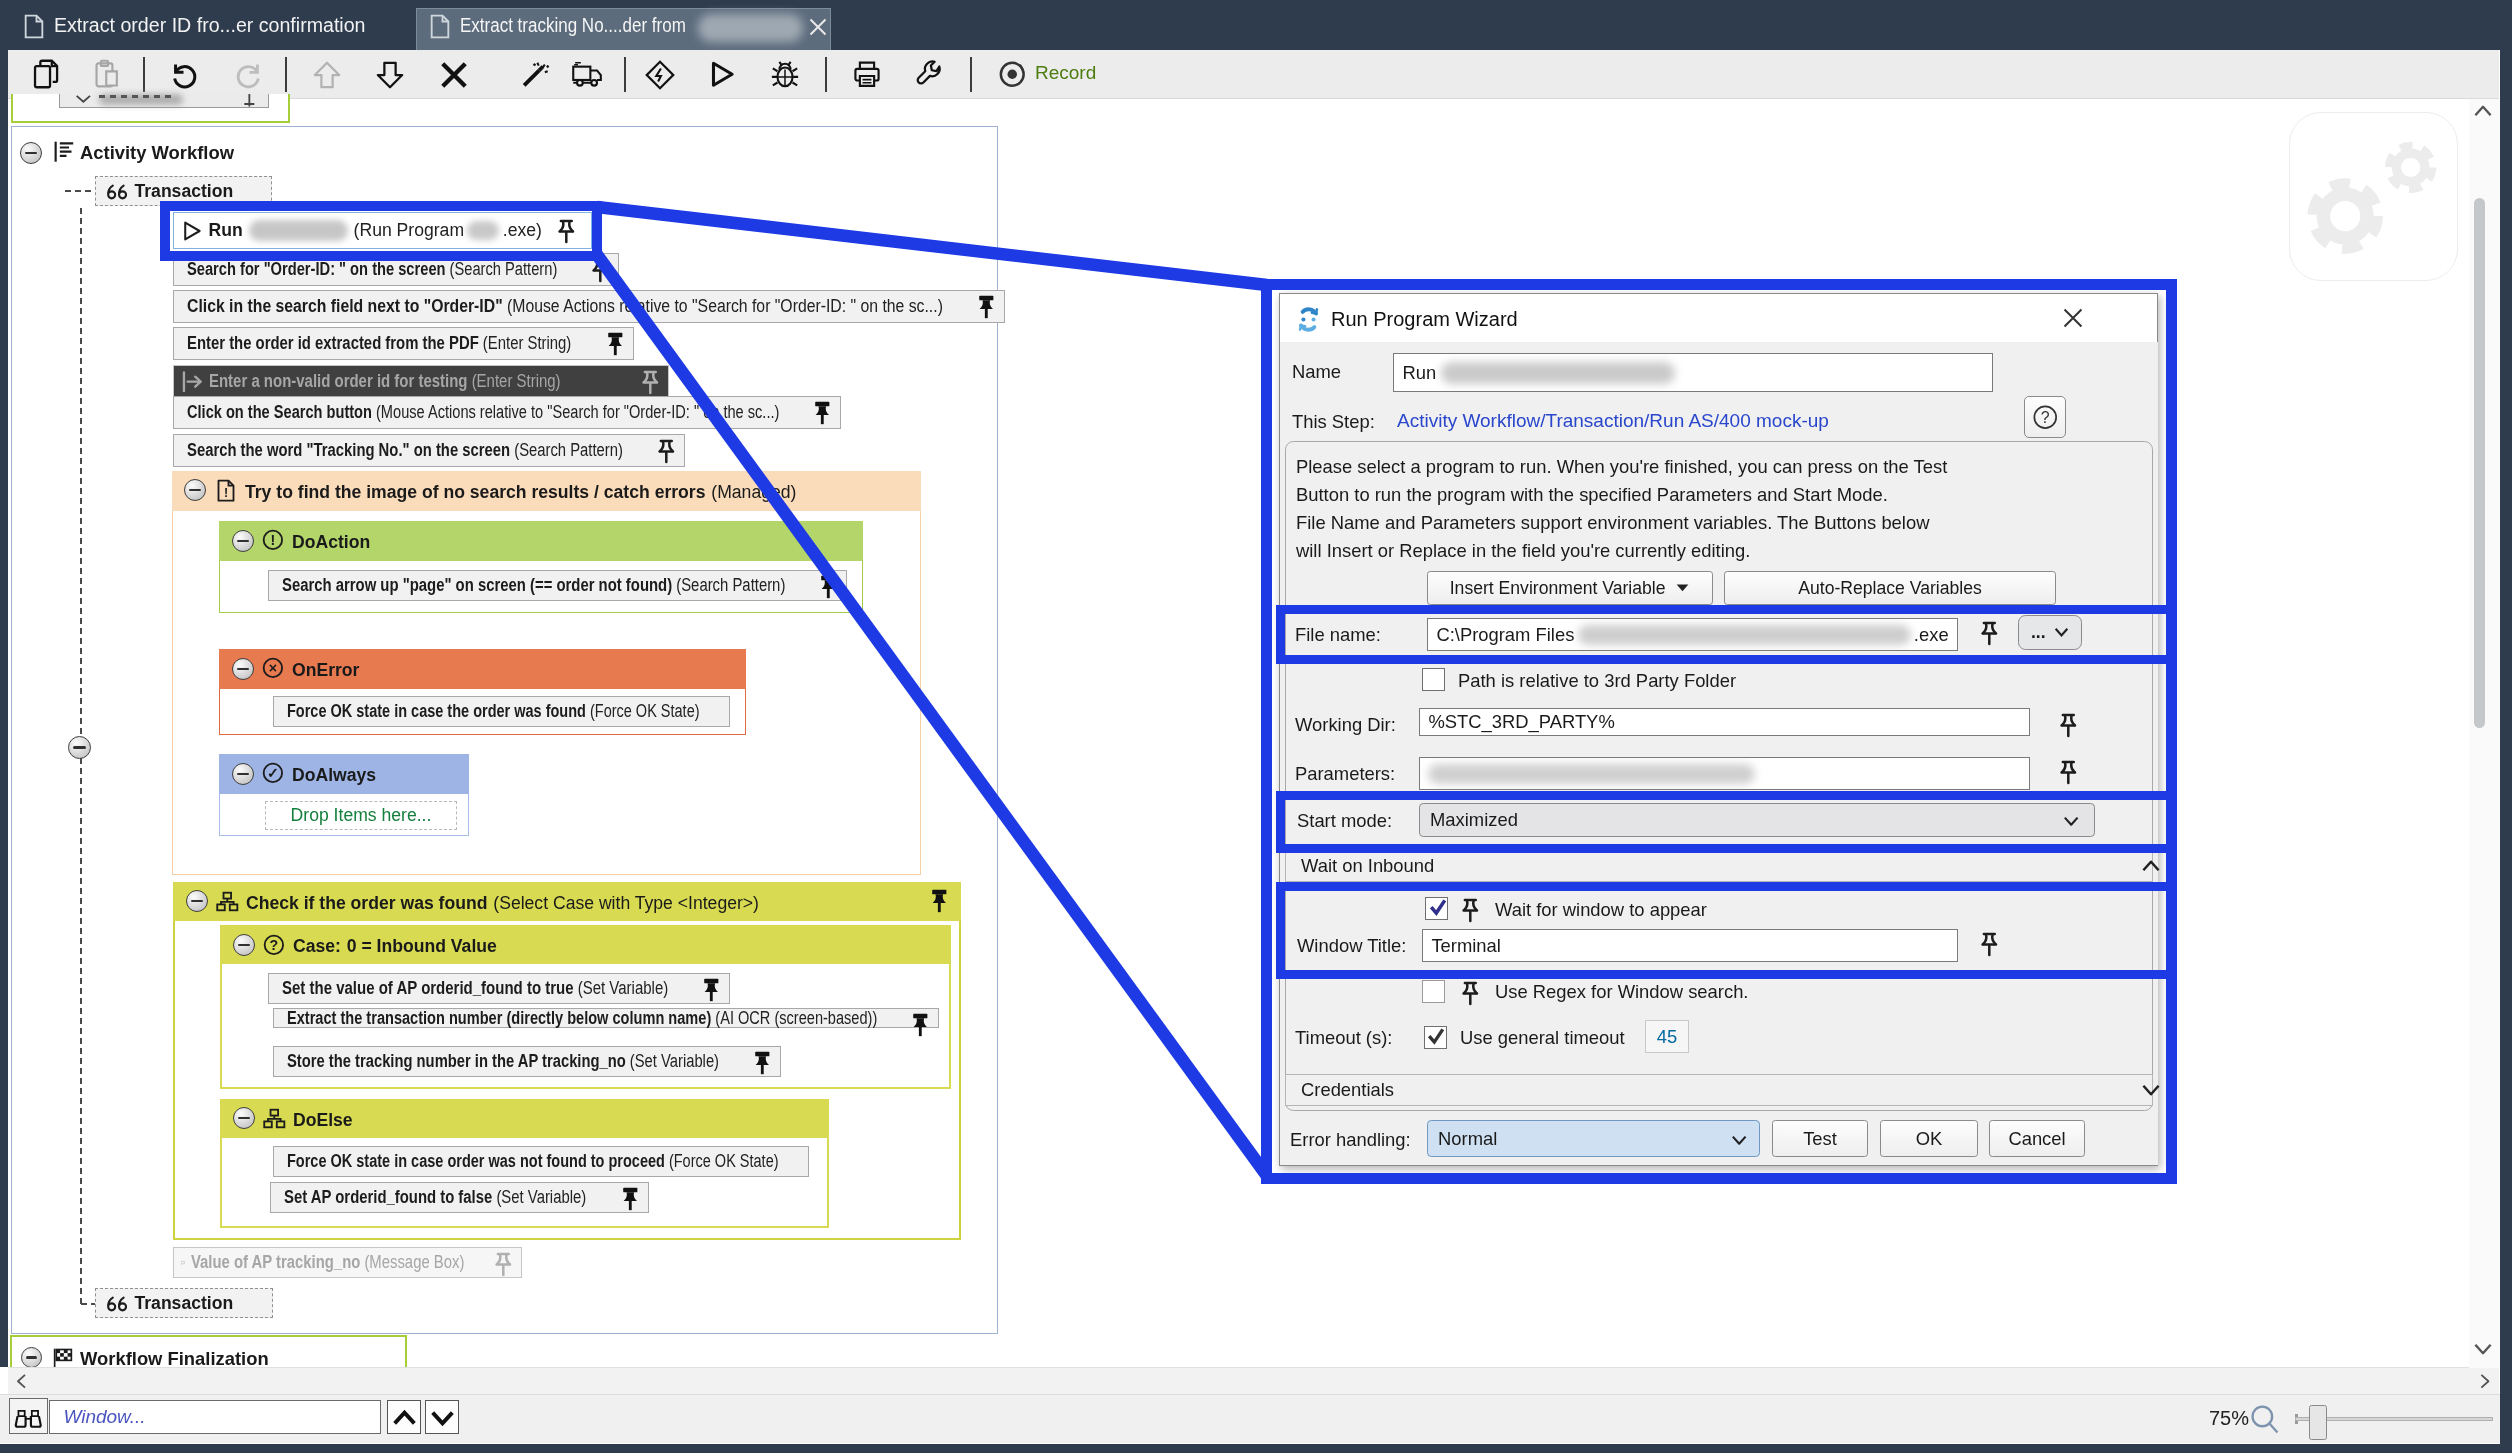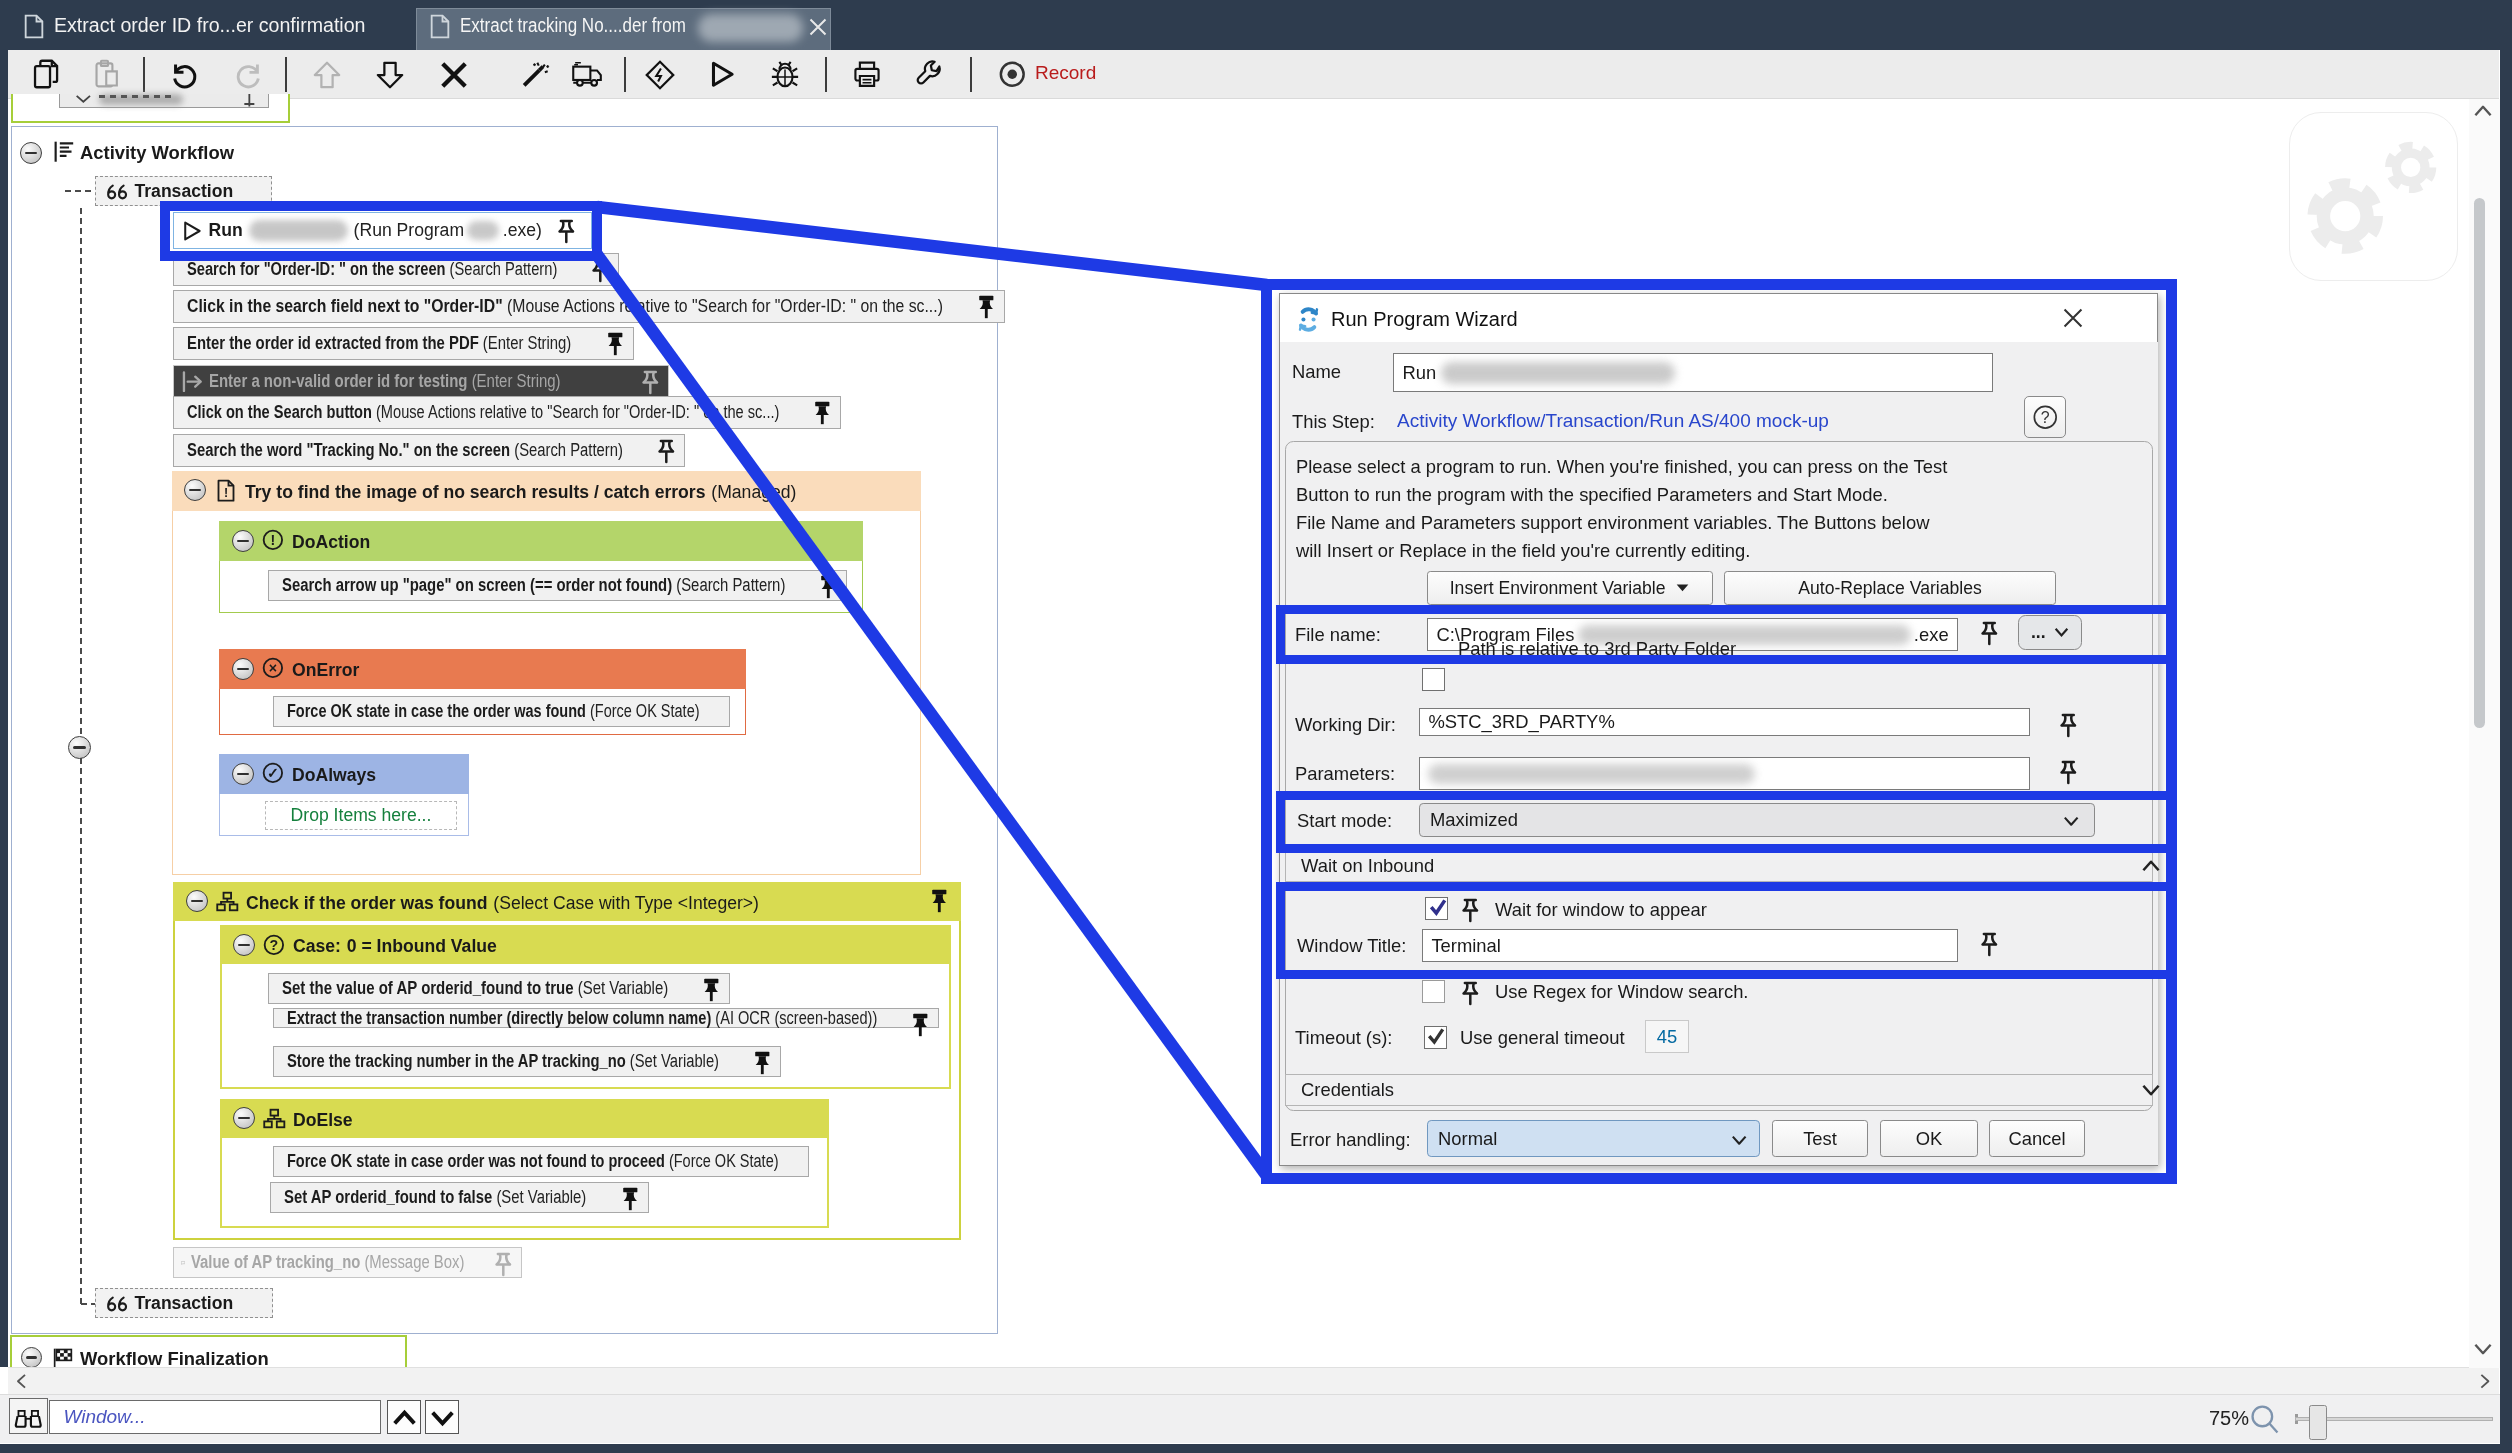--- a/index.html
+++ b/index.html
@@ -458,21 +458,21 @@
         <path d="M13.5 17.5 v11"></path>
       </g>
     </svg>
 <div class="btn" style="left:2018px;top:615px;width:64px;height:35px;border-radius:7.5px;background:#e5e7e9">
       <span style="margin-right:8.4px;font-weight:bold">...</span>
       <svg width="15" height="11.7" viewBox="0 0 18 14">
         <path d="M2 2 L9 10 L16 2" fill="none" stroke="#222" stroke-width="2.6"></path>
       </svg>
     </div>
 <div class="cb" style="left:1422px;top:668px"></div>
-<div class="lbl" style="left:1458px;top:638px">Path is relative to 3rd Party Folder</div>
+<div class="lbl" style="left:1458px;top:670px">Path is relative to 3rd Party Folder</div>
 <div class="lbl" style="left:1295px;top:714px">Working Dir:</div>
 <div class="fld" style="left:1419px;top:708px;width:611px;height:28px">%STC_3RD_PARTY%</div>
 <svg class="abs" style="left:2057px;top:712px;" width="22.6" height="26" viewBox="0 0 27 31">
       <g fill="none" stroke="#1c1c1c" stroke-width="3" stroke-linecap="round">
         <path d="M7 3.5 h13"></path>
         <path d="M9.5 4 c1.3 4.5 0.3 8 -3.2 11.5"></path>
         <path d="M17.5 4 c-1.3 4.5 -0.3 8 3.2 11.5"></path>
         <path d="M5.5 16 h16"></path>
         <path d="M13.5 17.5 v11"></path>
       </g>
@@ -670,21 +670,21 @@
       <path d="M27 8 a8 8 0 0 1 -10 10 L10 25 a3.4 3.4 0 0 1 -5 -5 L12 13 a8 8 0 0 1 10 -10 l-4 4 1 5 5 1 z" fill="none" stroke="#111" stroke-width="2.4" stroke-linejoin="round"></path>
     </svg>
 <div class="sep" style="left:970px;top:57px;height:35px"></div>
 <svg class="abs" style="left:998px;top:60px;" width="28.5" height="28.5" viewBox="0 0 30 30">
       <g fill="none" stroke="#333" stroke-width="2.6">
         <circle cx="15" cy="15" r="12"></circle>
       </g>
       <circle cx="15" cy="15" r="5" fill="#333"></circle>
       <path d="M23 5 a13 13 0 0 1 3 6" stroke="#333" stroke-width="2" fill="none"></path>
     </svg>
-<div class="abs" style="left:1035px;top:62px;font-size:19px;color:#b91c1c">Record</div>
+<div class="abs" style="left:1035px;top:62px;font-size:19px;color:#4d7c0f">Record</div>
 <div class="abs" style="left:11px;top:94px;width:279px;height:28.5px;border:2.5px solid #a6ce39;border-top:none;background:#fff;box-sizing:border-box"></div>
 <div class="abs" style="left:59px;top:94px;width:210px;height:14.2px;border:0.8px solid #9a9a9a;border-top:none;background:#ebebeb;box-sizing:border-box"></div>
 <svg class="abs" style="left:75px;top:95px;" width="16.7" height="8.4" viewBox="0 0 20 10">
       <path d="M2 1 L10 8 L18 1" fill="none" stroke="#444" stroke-width="2.2"></path>
     </svg>
 <div class="abs" style="left:99px;top:94px;width:84px;height:11px;background:#9f9f9f;border-radius:5.9px;filter:blur(3.3px);opacity:.8"></div>
 <div class="abs" style="left:99px;top:95px;width:74px;height:3.3px;background:repeating-linear-gradient(90deg,#555 0 5.9px,transparent 5.9px 11px)"></div>
 <svg class="abs" style="left:241px;top:94px;" width="16.7" height="13.4" viewBox="0 0 20 16">
       <path d="M10 0 V12 M4 12 h12 M10 12 v3" stroke="#444" stroke-width="2.2" fill="none"></path>
     </svg>

